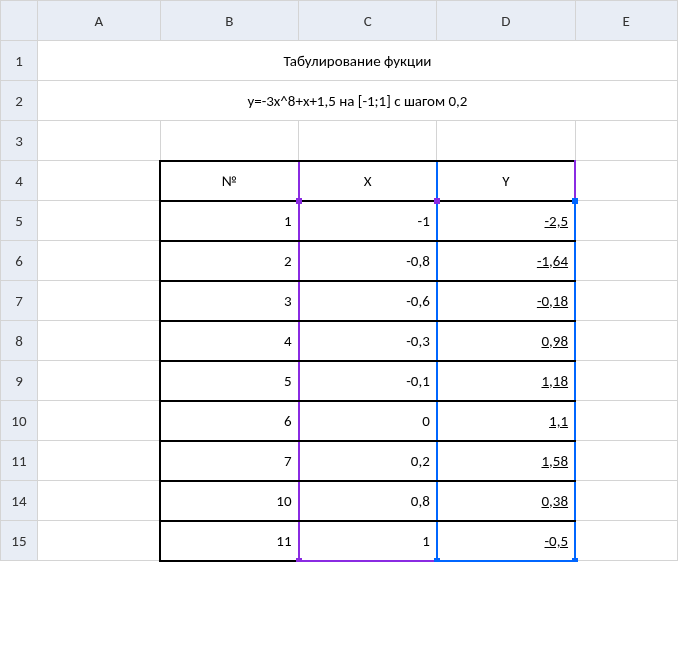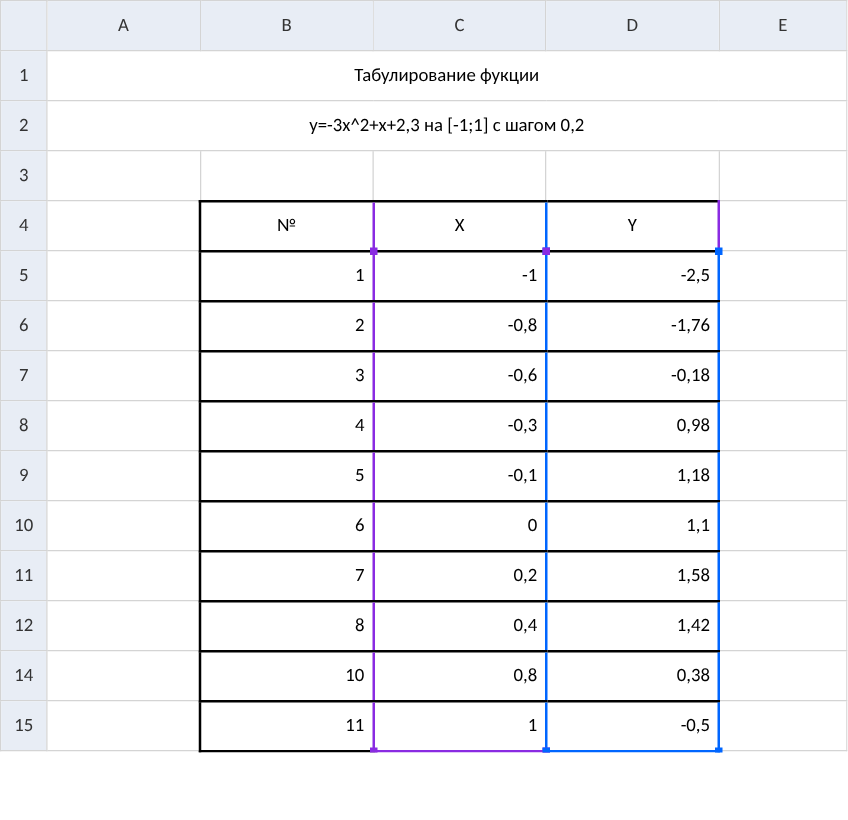--- a/index.html
+++ b/index.html
@@ -22,21 +22,21 @@
     .tleft { text-align: center; }
     .tright { text-align: right; }
     .bthick-t { border-top: 2px solid #000 !important; }
     .bthick-b { border-bottom: 2px solid #000 !important; }
     .bthick-l { border-left: 2px solid #000 !important; }
     .bthick-r { border-right: 2px solid #000 !important; }
     .sel-purple-l { border-left: 2px solid #8a2be2 !important; }
     .sel-purple-r { border-right: 2px solid #8a2be2 !important; }
     .sel-purple-b { border-bottom: 2px solid #8a2be2 !important; }
     .sel-blue-l { border-left: 2px solid #0066ff !important; }
-    .sel-blue-r { border-right: 2px solid #0066ff !important; }
+    .sel-blue-r { border-right: 2px solid #0066ff !important; text-decoration: underline; }
     .sel-blue-b { border-bottom: 2px solid #0066ff !important; }
     .handle { position: absolute; width: 6px; height: 6px; }
     .h-purple { background: #8a2be2; }
     .h-blue { background: #0066ff; }
   </style>
 </head>
 <body>
 
 <table class="spreadsheet">
   <tbody>
@@ -47,21 +47,21 @@
     <th class="col-head colC">C</th>
     <th class="col-head colD">D</th>
     <th class="col-head colE">E</th>
   </tr>
   <tr>
     <th class="row-head">1</th>
     <td class="tleft" colspan="5">Табулирование фукции</td>
   </tr>
   <tr>
     <th class="row-head">2</th>
-    <td class="tleft" colspan="5">y=-3x^2+x+2,3 на [-1;1] с шагом 0,2</td>
+    <td class="tleft" colspan="5">y=-3x^8+x+1,5 на [-1;1] с шагом 0,2</td>
   </tr>
   <tr>
     <th class="row-head">3</th>
     <td></td>
     <td></td>
     <td></td>
     <td></td>
     <td></td>
   </tr>
   <tr>
@@ -84,21 +84,21 @@
     <td class="tright bthick-l bthick-b">1</td>
     <td class="tright bthick-b sel-purple-l">-1</td>
     <td class="tright bthick-r bthick-b sel-purple-r sel-blue-l sel-blue-r">-2,5</td>
     <td></td>
   </tr>
   <tr>
     <th class="row-head">6</th>
     <td></td>
     <td class="tright bthick-l bthick-b">2</td>
     <td class="tright bthick-b sel-purple-l">-0,8</td>
-    <td class="tright bthick-r bthick-b sel-purple-r sel-blue-l sel-blue-r">-1,76</td>
+    <td class="tright bthick-r bthick-b sel-purple-r sel-blue-l sel-blue-r">-1,64</td>
     <td></td>
   </tr>
   <tr>
     <th class="row-head">7</th>
     <td></td>
     <td class="tright bthick-l bthick-b">3</td>
     <td class="tright bthick-b sel-purple-l">-0,6</td>
     <td class="tright bthick-r bthick-b sel-purple-r sel-blue-l sel-blue-r">-0,18</td>
     <td></td>
   </tr>
@@ -128,28 +128,20 @@
   </tr>
   <tr>
     <th class="row-head">11</th>
     <td></td>
     <td class="tright bthick-l bthick-b">7</td>
     <td class="tright bthick-b sel-purple-l">0,2</td>
     <td class="tright bthick-r bthick-b sel-purple-r sel-blue-l sel-blue-r">1,58</td>
     <td></td>
   </tr>
   <tr>
-    <th class="row-head">12</th>
-    <td></td>
-    <td class="tright bthick-l bthick-b">8</td>
-    <td class="tright bthick-b sel-purple-l">0,4</td>
-    <td class="tright bthick-r bthick-b sel-purple-r sel-blue-l sel-blue-r">1,42</td>
-    <td></td>
-  </tr>
-  <tr>
     <th class="row-head">14</th>
     <td></td>
     <td class="tright bthick-l bthick-b">10</td>
     <td class="tright bthick-b sel-purple-l">0,8</td>
     <td class="tright bthick-r bthick-b sel-purple-r sel-blue-l sel-blue-r">0,38</td>
     <td></td>
   </tr>
   <tr>
     <th class="row-head">15</th>
     <td></td>

